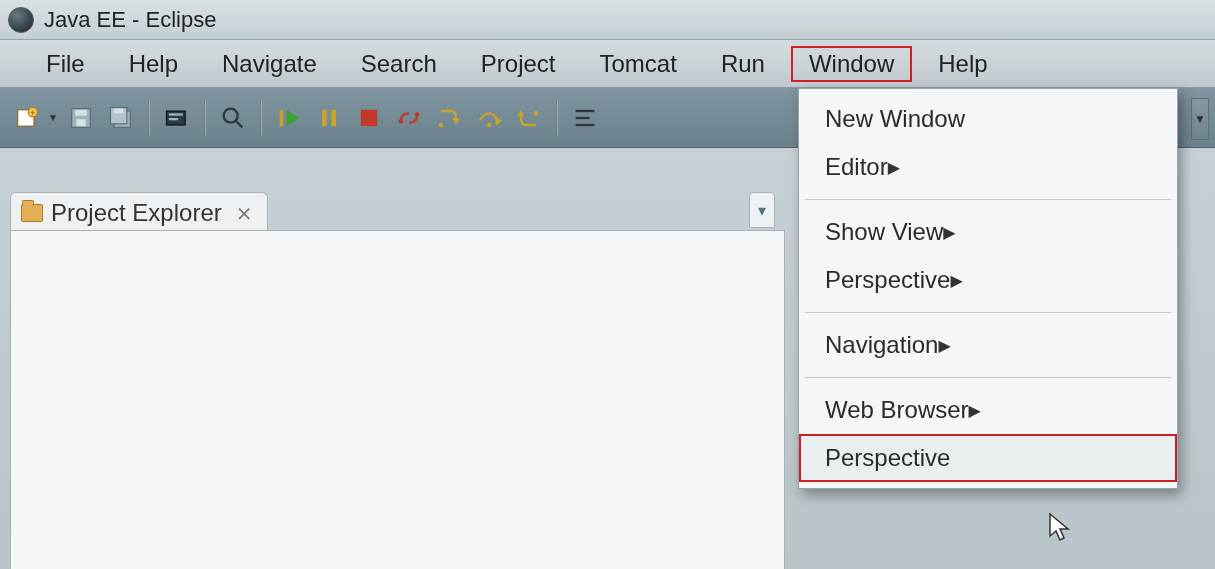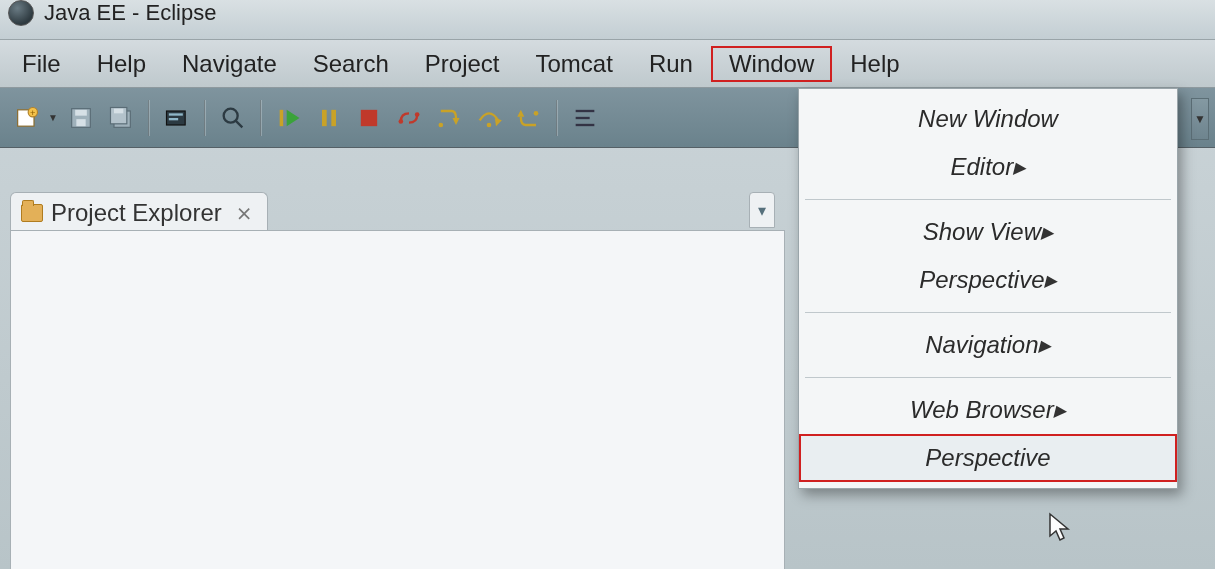--- a/index.html
+++ b/index.html
@@ -1,41 +1,41 @@
 <!DOCTYPE html>
 <html><head>
 <meta charset="utf-8">
 <style>
   * { box-sizing: border-box; margin: 0; padding: 0; font-family: "Segoe UI", Tahoma, sans-serif; }
   body { width: 1215px; height: 569px; background: linear-gradient(#cdd6da,#b8c4c8); overflow: hidden; }
 
-  .titlebar { height: 40px; background: linear-gradient(#d9e0e3,#c3ced3); display: flex; padding-left: 8px; gap: 10px; border-bottom: 1px solid #99a4a8; }
+  .titlebar { height: 40px; background: linear-gradient(#d9e0e3,#c3ced3); display: flex; align-items: center; padding-left: 8px; gap: 10px; border-bottom: 1px solid #99a4a8; }
   .eclipse-icon { width: 26px; height: 26px; border-radius: 50%; background: radial-gradient(circle at 35% 30%, #6a7b84 0%, #2e3a40 70%); border:1px solid #555; }
   .title-text { font-size: 22px; color: #222; }
 
-  .menubar { height: 48px; background: linear-gradient(#d4dbdf,#bfc9cd); display: flex; align-items: center; padding: 0 4px; border-bottom: 1px solid #8e999e; }
+  .menubar { height: 48px; background: linear-gradient(#d4dbdf,#bfc9cd); display: flex; align-items: center; padding: 0 28px; border-bottom: 1px solid #8e999e; gap: 8px; }
   .menu-item { font-size: 24px; color: #222; padding: 4px 18px; cursor: default; }
   .menu-item.highlight { border: 2px solid #d02020; padding: 2px 16px; }
 
   .toolbar { height: 60px; background: linear-gradient(#7f949e,#6a828c); display:flex; align-items:center; padding: 0 8px; gap: 2px; border-bottom:1px solid #556066;}
   .tbtn { width:38px; height:38px; display:flex; align-items:center; justify-content:center; }
   .sep { width:2px; height:36px; background: rgba(255,255,255,0.25); margin:0 6px; border-left:1px solid rgba(0,0,0,0.25);}
   .drop { width:12px; font-size:10px; color:#333; }
 
   .workspace { position:relative; height: calc(569px - 40px - 48px - 60px); display:flex;margin-top:24px; }
   .panel-tab-row { position:absolute; top:20px; left:10px; display:flex; align-items:center; }
   .panel-tab { background:#eef1f3; border:1px solid #a7b0b5; border-bottom:none; border-radius:6px 6px 0 0; padding:6px 14px 6px 10px; display:flex; align-items:center; gap:8px; font-size:24px; color:#333; }
   .folder-icon { width:22px; height:18px; background:#e3b058; border:1px solid #b07c1f; border-radius:2px; position:relative; }
   .folder-icon::before { content:""; position:absolute; top:-5px; left:0; width:10px; height:5px; background:#e3b058; border:1px solid #b07c1f; border-bottom:none; border-radius:2px 2px 0 0;}
   .close-x { font-size:20px; color:#777; margin-left:6px; font-family: sans-serif;}
   .panel-body { position:absolute; top:58px; left:10px; right:430px; bottom:0; background:#f4f6f8; border:1px solid #a7b0b5; }
   .panel-extra { position:absolute; top:20px; right:440px; background:#eef1f3; border:1px solid #a7b0b5; border-radius:4px 4px 0 0; width:26px; height:36px; display:flex; align-items:center; justify-content:center; font-size:16px; color:#56707c;}
 
   .dropdown { position:absolute; top:88px; left:798px; width:380px; background:#f4f6f7; border:1px solid #9aa5aa; box-shadow:4px 6px 12px rgba(0,0,0,0.35); padding:6px 0; }
-  .dd-item { display:flex; align-items:center; justify-content:center; padding:10px 14px; font-size:24px; color:#2b2b2b; cursor:default;font-style:italic; }
+  .dd-item { display:flex; align-items:center; justify-content:flex-start; padding:10px 26px; font-size:24px; color:#2b2b2b; cursor:default; }
   .dd-item .arrow { font-size:16px; color:#333; }
   .dd-sep { height:1px; background:#c0c8cc; margin:8px 6px; }
   .dd-item.highlight-red { outline:2px solid #d02020; outline-offset:-2px; background:#e9eef1; }
   .cursor { position:absolute; left:1048px; top:512px; width:24px; height:32px; pointer-events:none; }
 
   .toolbar-right-drop { position:absolute; right:6px; top:98px; width:18px; height:42px; background:linear-gradient(#8499a2,#6e848e); display:flex; align-items:center; justify-content:center; color:#333; font-size:12px; border:1px solid #5b6e76;}
 
   svg.ticon { width:28px; height:28px; }
 </style>
 </head>

